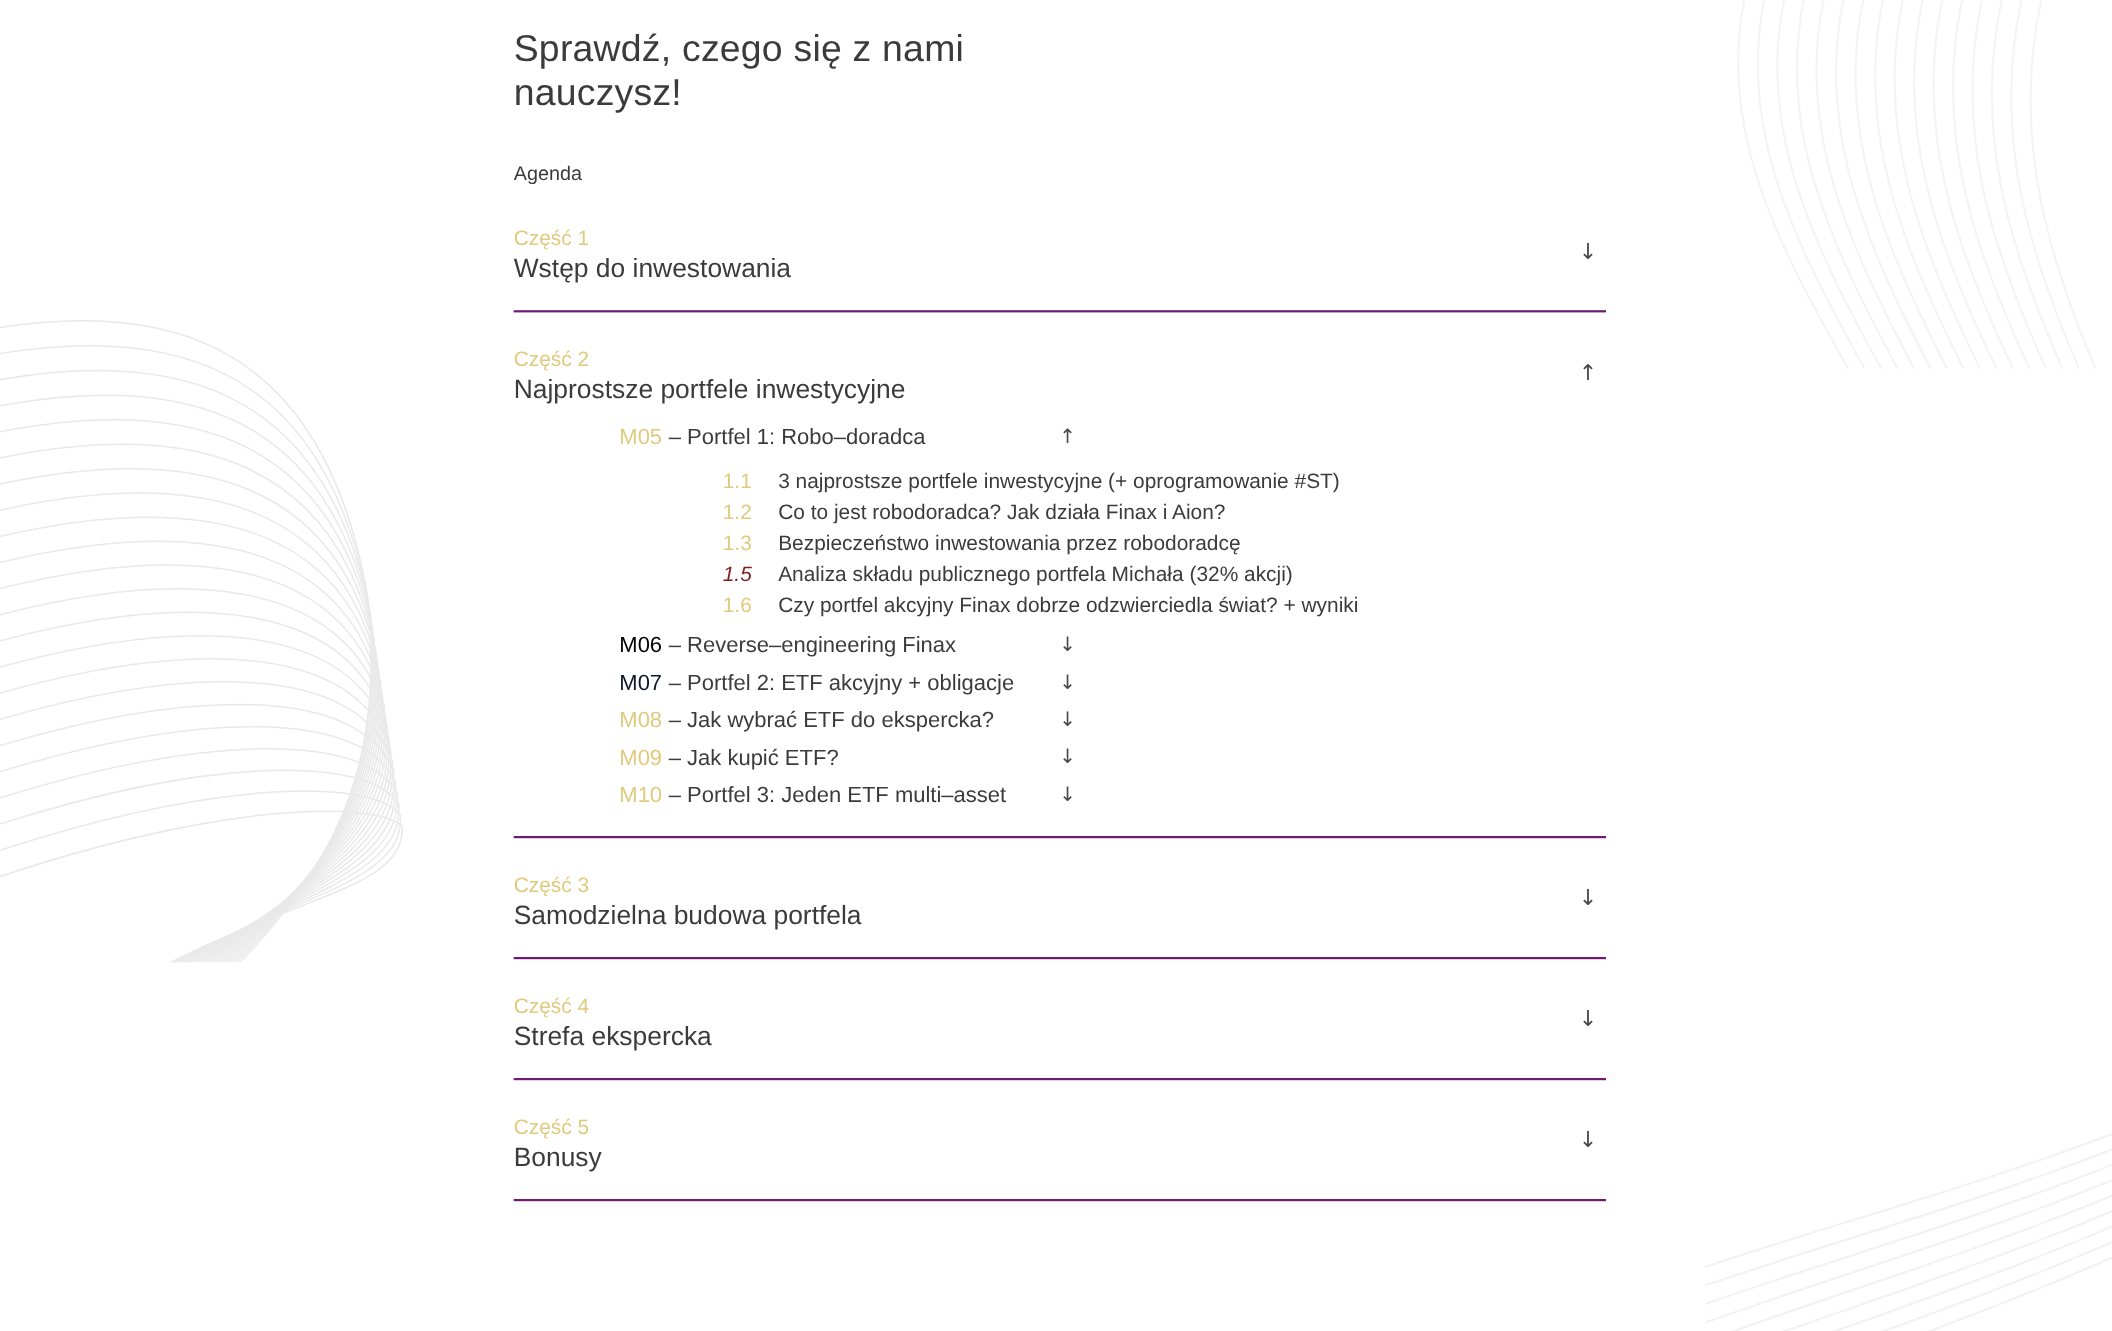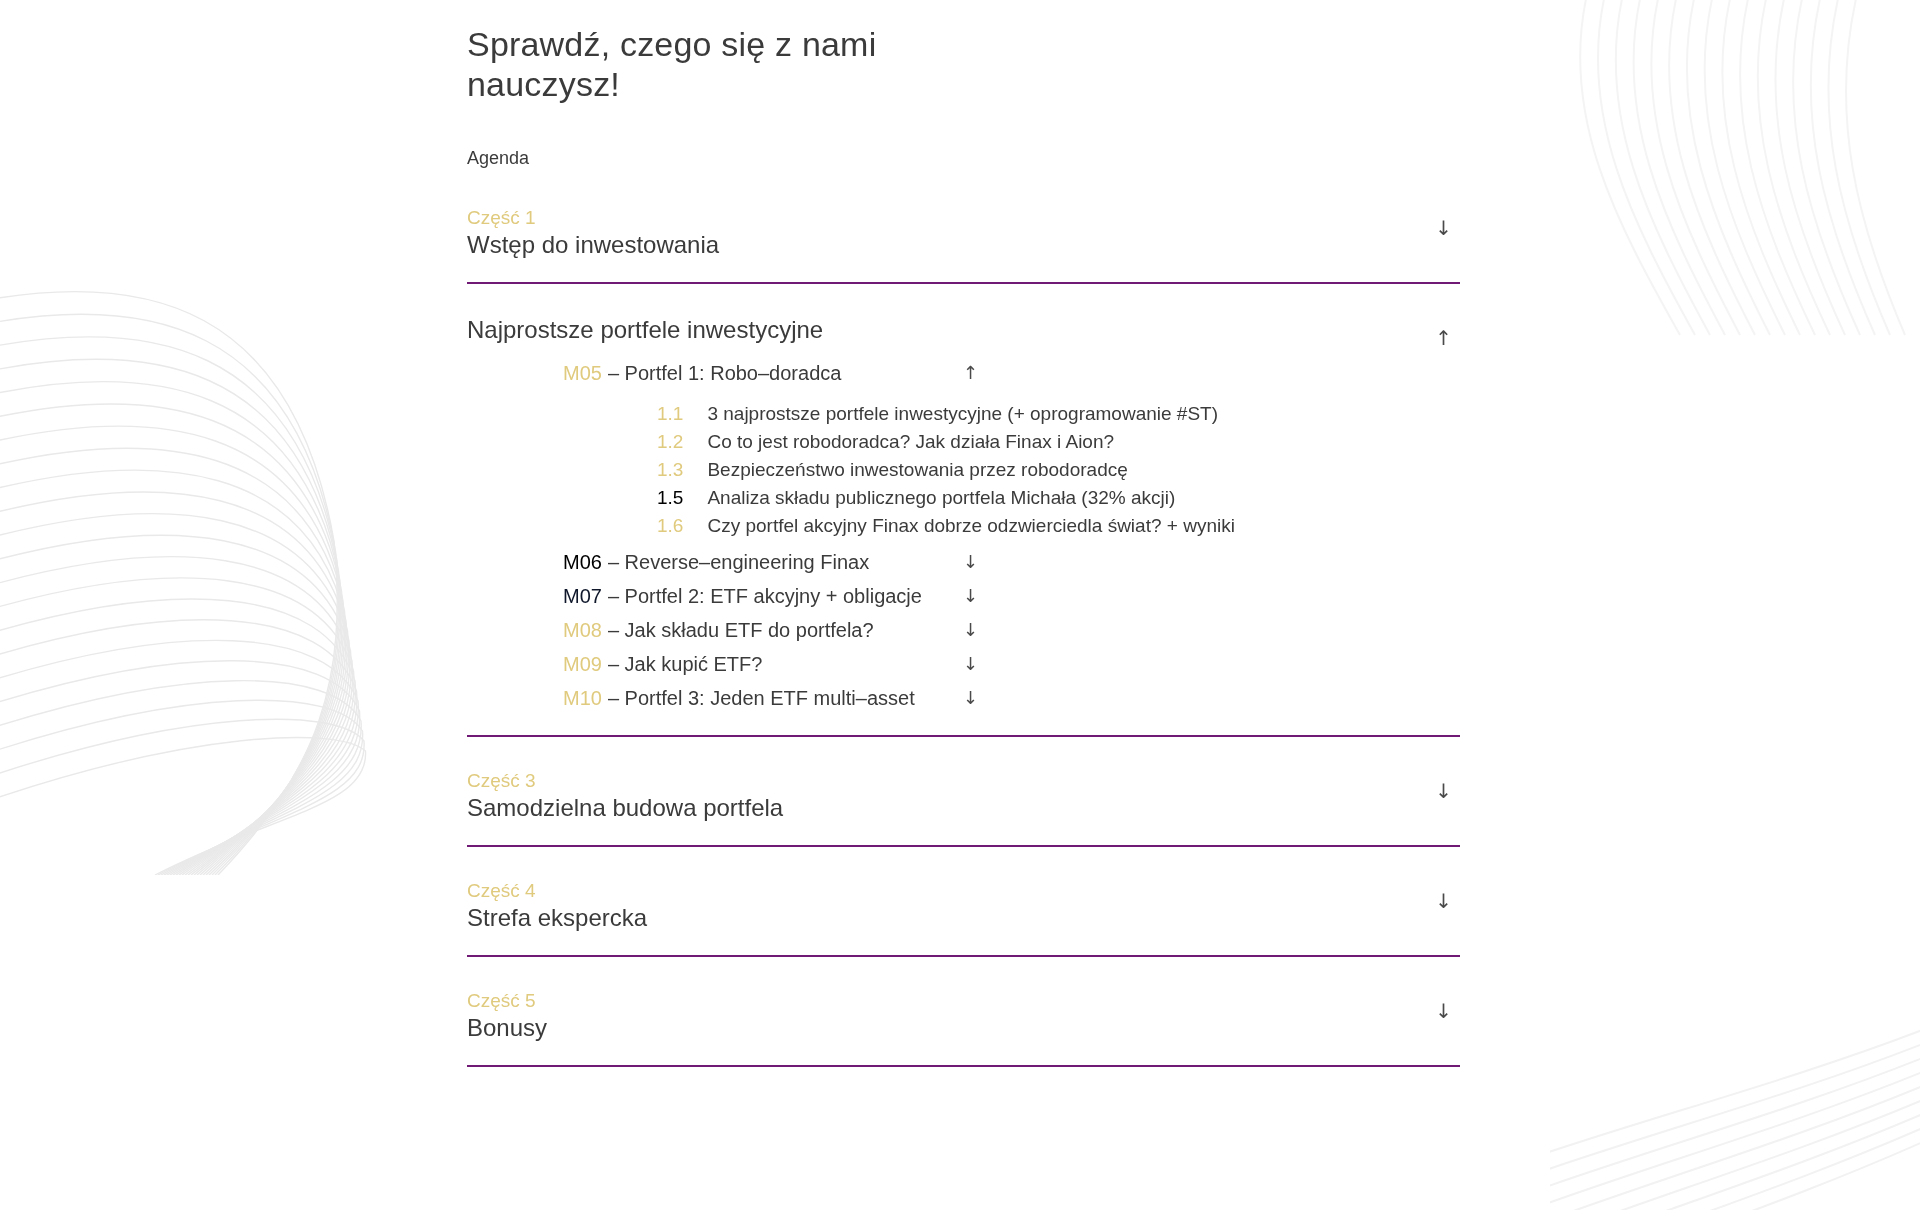--- a/index.html
+++ b/index.html
@@ -115,41 +115,42 @@
     <span>nauczysz!</span>
   </h1>
   <h2 class="agenda-heading">Agenda</h2>
   <div id="sections-root">
       <div class="section">
         <div class="section-label" style="color: rgb(224, 202, 125);">Część 1</div>
         <div class="section-title">Wstęp do inwestowania</div>
         <span class="section-arrow">↓</span>
       </div>
       <div class="section">
+        <div class="section-label" style="color: rgb(224, 202, 125);">Część 2</div>
         <div class="section-title">Najprostsze portfele inwestycyjne</div>
         <span class="section-arrow">↑</span>
         <div class="modules">
           <div class="module">
             <div class="module-row"><span class="module-code" style="color: rgb(224, 202, 125);">M05</span><span class="module-title">– Portfel 1: Robo–doradca</span><span class="module-arrow">↑</span></div>
             <div class="lessons">
               <div class="lesson-row"><span class="lesson-num" style="color: rgb(224, 202, 125);">1.1</span><span class="lesson-title">3 najprostsze portfele inwestycyjne (+ oprogramowanie #ST)</span></div>
               <div class="lesson-row"><span class="lesson-num" style="color: rgb(224, 202, 125);">1.2</span><span class="lesson-title">Co to jest robodoradca? Jak działa Finax i Aion?</span></div>
               <div class="lesson-row"><span class="lesson-num" style="color: rgb(224, 202, 125);">1.3</span><span class="lesson-title">Bezpieczeństwo inwestowania przez robodoradcę</span></div>
-              <div class="lesson-row"><span class="lesson-num" style="color: #000000;">1.5</span><span class="lesson-title">Analiza składu publicznego portfela Michała (32% akcji)</span></div>
+              <div class="lesson-row"><span class="lesson-num" style="color: #7f1d1d; font-style: italic;">1.5</span><span class="lesson-title">Analiza składu publicznego portfela Michała (32% akcji)</span></div>
               <div class="lesson-row"><span class="lesson-num" style="color: rgb(224, 202, 125);">1.6</span><span class="lesson-title">Czy portfel akcyjny Finax dobrze odzwierciedla świat? + wyniki</span></div>
             </div>
           </div>
           <div class="module">
             <div class="module-row"><span class="module-code" style="color: #000000; text-align: center;">M06</span><span class="module-title">– Reverse–engineering Finax</span><span class="module-arrow">↓</span></div>
           </div>
           <div class="module">
             <div class="module-row"><span class="module-code" style="color: #0f172a;">M07</span><span class="module-title">– Portfel 2: ETF akcyjny + obligacje</span><span class="module-arrow">↓</span></div>
           </div>
           <div class="module">
-            <div class="module-row"><span class="module-code" style="color: rgb(224, 202, 125);">M08</span><span class="module-title">– Jak składu ETF do portfela?</span><span class="module-arrow">↓</span></div>
+            <div class="module-row"><span class="module-code" style="color: rgb(224, 202, 125);">M08</span><span class="module-title">– Jak wybrać ETF do ekspercka?</span><span class="module-arrow">↓</span></div>
           </div>
           <div class="module">
             <div class="module-row"><span class="module-code" style="color: rgb(224, 202, 125);">M09</span><span class="module-title">– Jak kupić ETF?</span><span class="module-arrow">↓</span></div>
           </div>
           <div class="module">
             <div class="module-row"><span class="module-code" style="color: rgb(224, 202, 125);">M10</span><span class="module-title">– Portfel 3: Jeden ETF multi–asset</span><span class="module-arrow">↓</span></div>
           </div>
         </div>
       </div>
       <div class="section">

